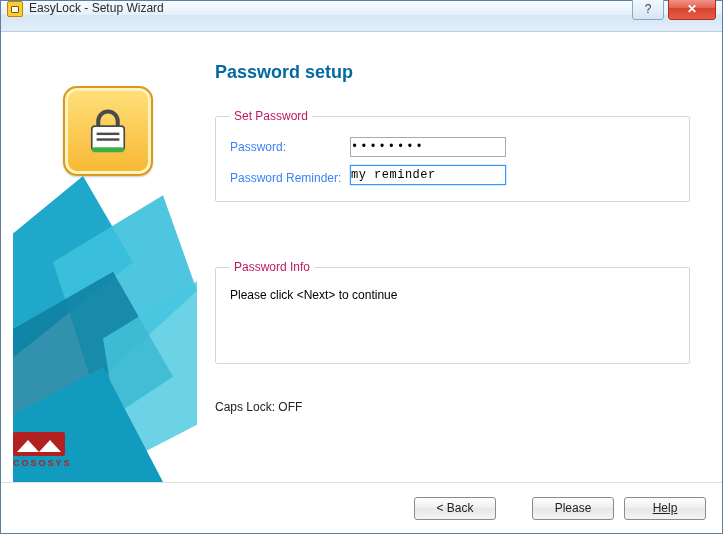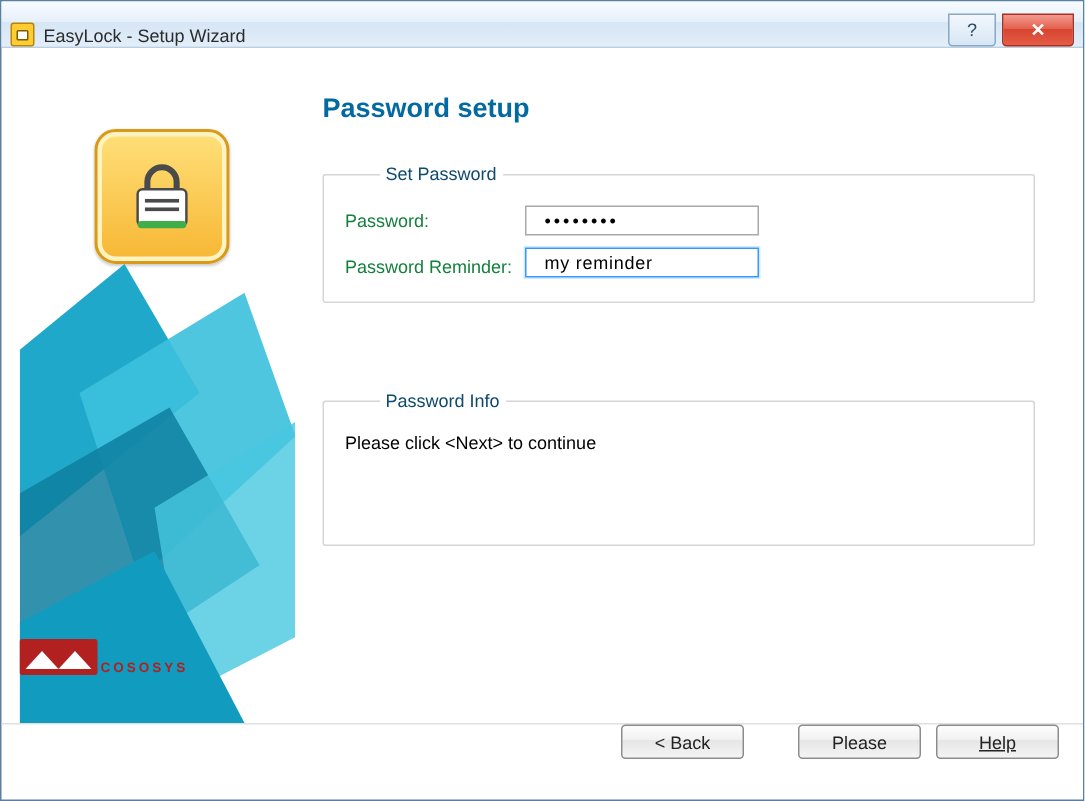--- a/index.html
+++ b/index.html
@@ -19,21 +19,21 @@
     flex-direction: column;
     box-shadow: 0 0 0 1px rgba(0,0,0,0.05);
   }
 
   
   .titlebar {
     height: 30px;
     background: linear-gradient(to bottom, #f7fbff 0%, #e6f0fa 45%, #d6e6f5 46%, #e3eef9 100%);
     border-bottom: 1px solid #b9cfe4;
     display: flex;
-    align-items: flex-end;
+    align-items: flex-start;
     padding-left: 6px;
   }
   .titlebar .app-icon {
     width: 16px;
     height: 16px;
     background: #ffcc33;
     border: 1px solid #b8860b;
     border-radius: 2px;
     position: relative;
     margin-right: 6px;
@@ -115,24 +115,24 @@
     border-radius: 14px;
     background: linear-gradient(to bottom, #ffe07a, #f7b733);
     border: 2px solid #d99a1a;
     box-shadow: inset 0 0 0 3px #fff3c2, 0 1px 2px rgba(0,0,0,0.2);
     display:flex; align-items:center; justify-content:center;
   }
   .banner .lock-badge svg { width: 52px; height: 52px; }
 
   .banner .brand {
     position: absolute;
-    left: 0; right: 0; bottom: 32px;
-    display: flex;
-    flex-direction: row;
-    align-items: flex-end;
+    left: 0; right: 0; bottom: 14px;
+    display: flex;
+    flex-direction: column;
+    align-items: flex-start;
     gap: 2px;
   }
   .banner .brand .logo {
     width: 52px; height: 24px;
     background: #b22020;
     position: relative;
     border-radius: 2px;
   }
   .banner .brand .logo::before,
   .banner .brand .logo::after {
@@ -167,44 +167,43 @@
   }
 
   fieldset.group {
     border: 1px solid #d6d6d6;
     border-radius: 2px;
     margin: 0 0 18px 0;
     padding: 14px 14px 16px 14px;
   }
   fieldset.group legend {
     padding: 0 4px;
-    color: #0c4a6e;
-    font-size: 12px;
-    margin-left: 23px;
+    color: #be185d;
+    font-size: 12px;
   }
   .row {
     display: flex;
     align-items: center;
     margin-bottom: 8px;
     gap: 8px;
   }
   .row:last-child { margin-bottom: 0; align-items: flex-end; }
   .row label {
     width: 112px;
-    color: #15803d;
+    color: #3b82f6;
     font-size: 12px;
   }
   .row input[type=password],
   .row input[type=text] {
     width: 156px;
     height: 20px;
     box-sizing: border-box;
     border: 1px solid #a9a9a9;
-    padding: 1px 12px;
-    font-family: Liberation Sans, sans-serif;
+    padding: 1px 0;
+    font-family: Liberation Mono, monospace;
     font-size: 12px;
     letter-spacing: 0.5px;
   }
   .row input[type=password] { letter-spacing: 2px; }
   .row input.reminder {
     border-color: #3399ff;
     outline: none;
     box-shadow: 0 0 0 1px rgba(51,153,255,0.2);
   }
 
@@ -218,20 +217,21 @@
 
   .caps {
     margin-top: 36px;
     color: #222;
   }
 
   
   .buttons {
     height: 50px;
     display: flex;
+    align-items: center;
     justify-content: flex-end;
     padding: 0 16px;
     gap: 10px;
     box-sizing: border-box;
   }
   .btn {
     min-width: 82px;
     height: 23px;
     border: 1px solid #8b8b8b;
     border-radius: 3px;
@@ -310,20 +310,21 @@
           </div>
         </fieldset>
 
         <div style="height:40px"></div>
 
         <fieldset class="group info-box">
           <legend>Password Info</legend>
           <div class="info-text">Please click &lt;Next&gt; to continue</div>
         </fieldset>
 
+        <div class="caps">Caps Lock: OFF</div>
       </div>
 
     </div>
 
     <div class="buttons">
       <button class="btn">&lt; Back</button>
       <div class="gap-big"></div>
       <button class="btn">Please</button>
       <button class="btn" style="text-decoration: underline;">Help</button>
     </div>

